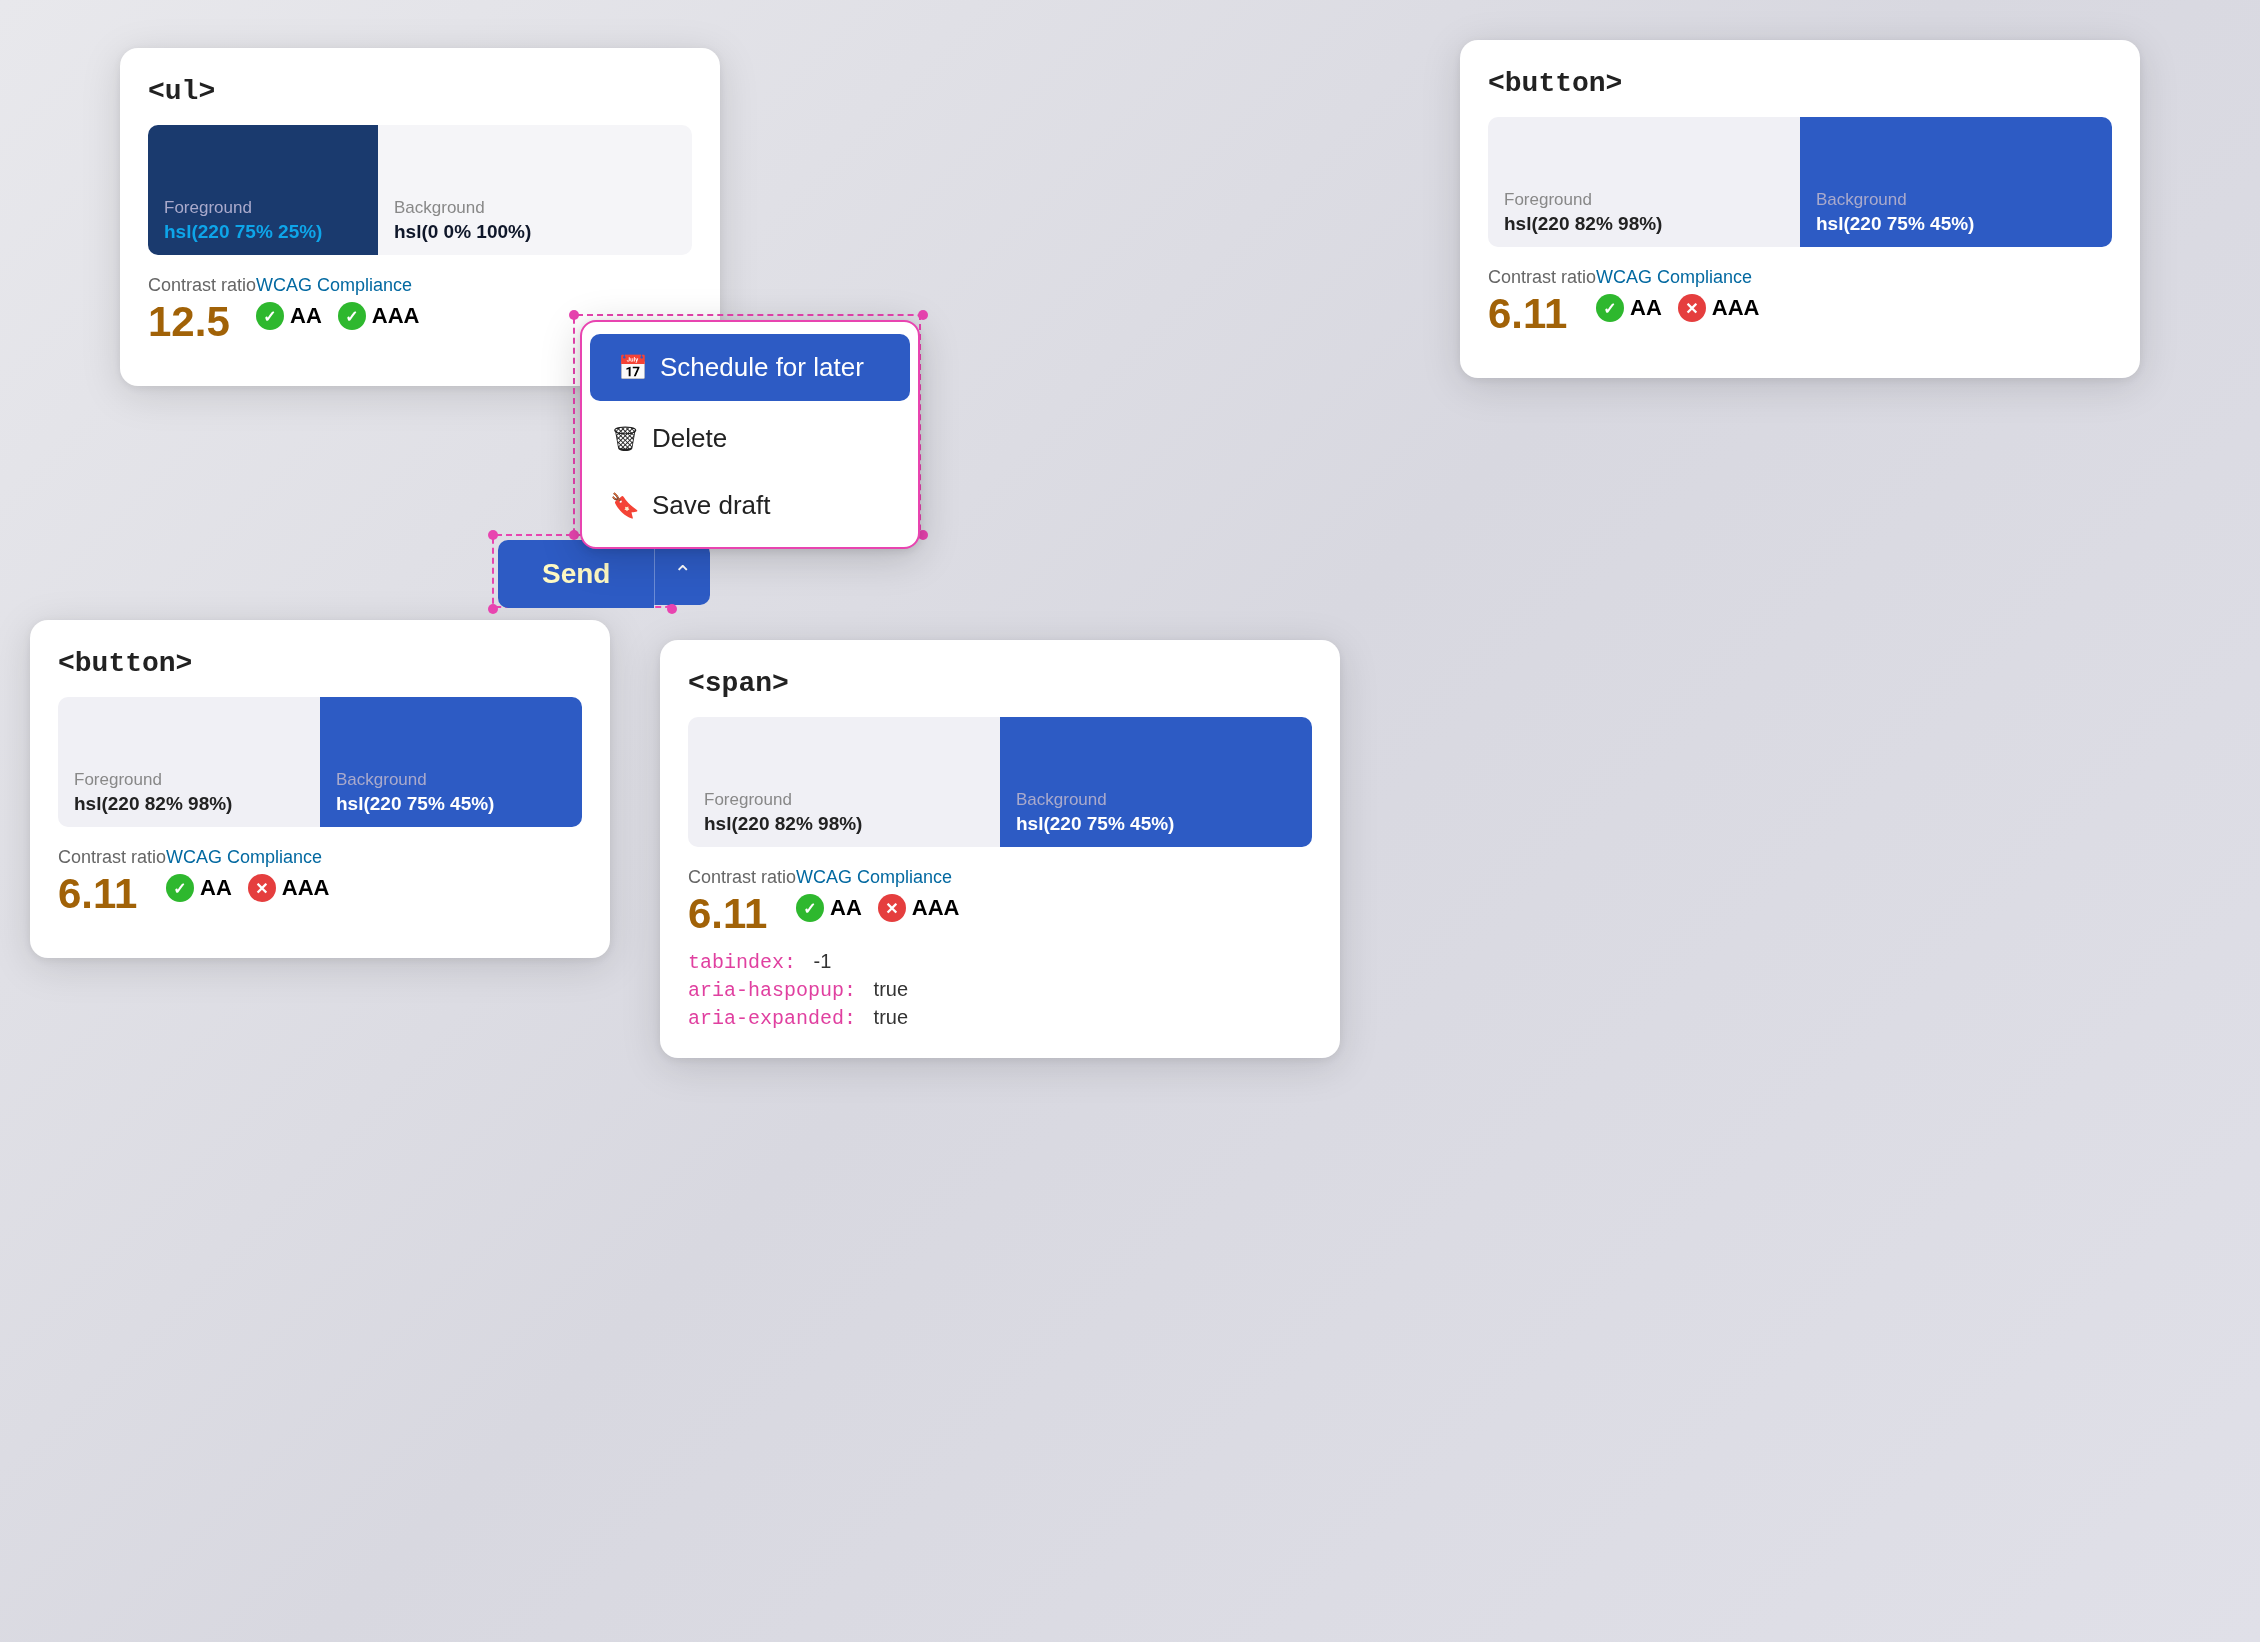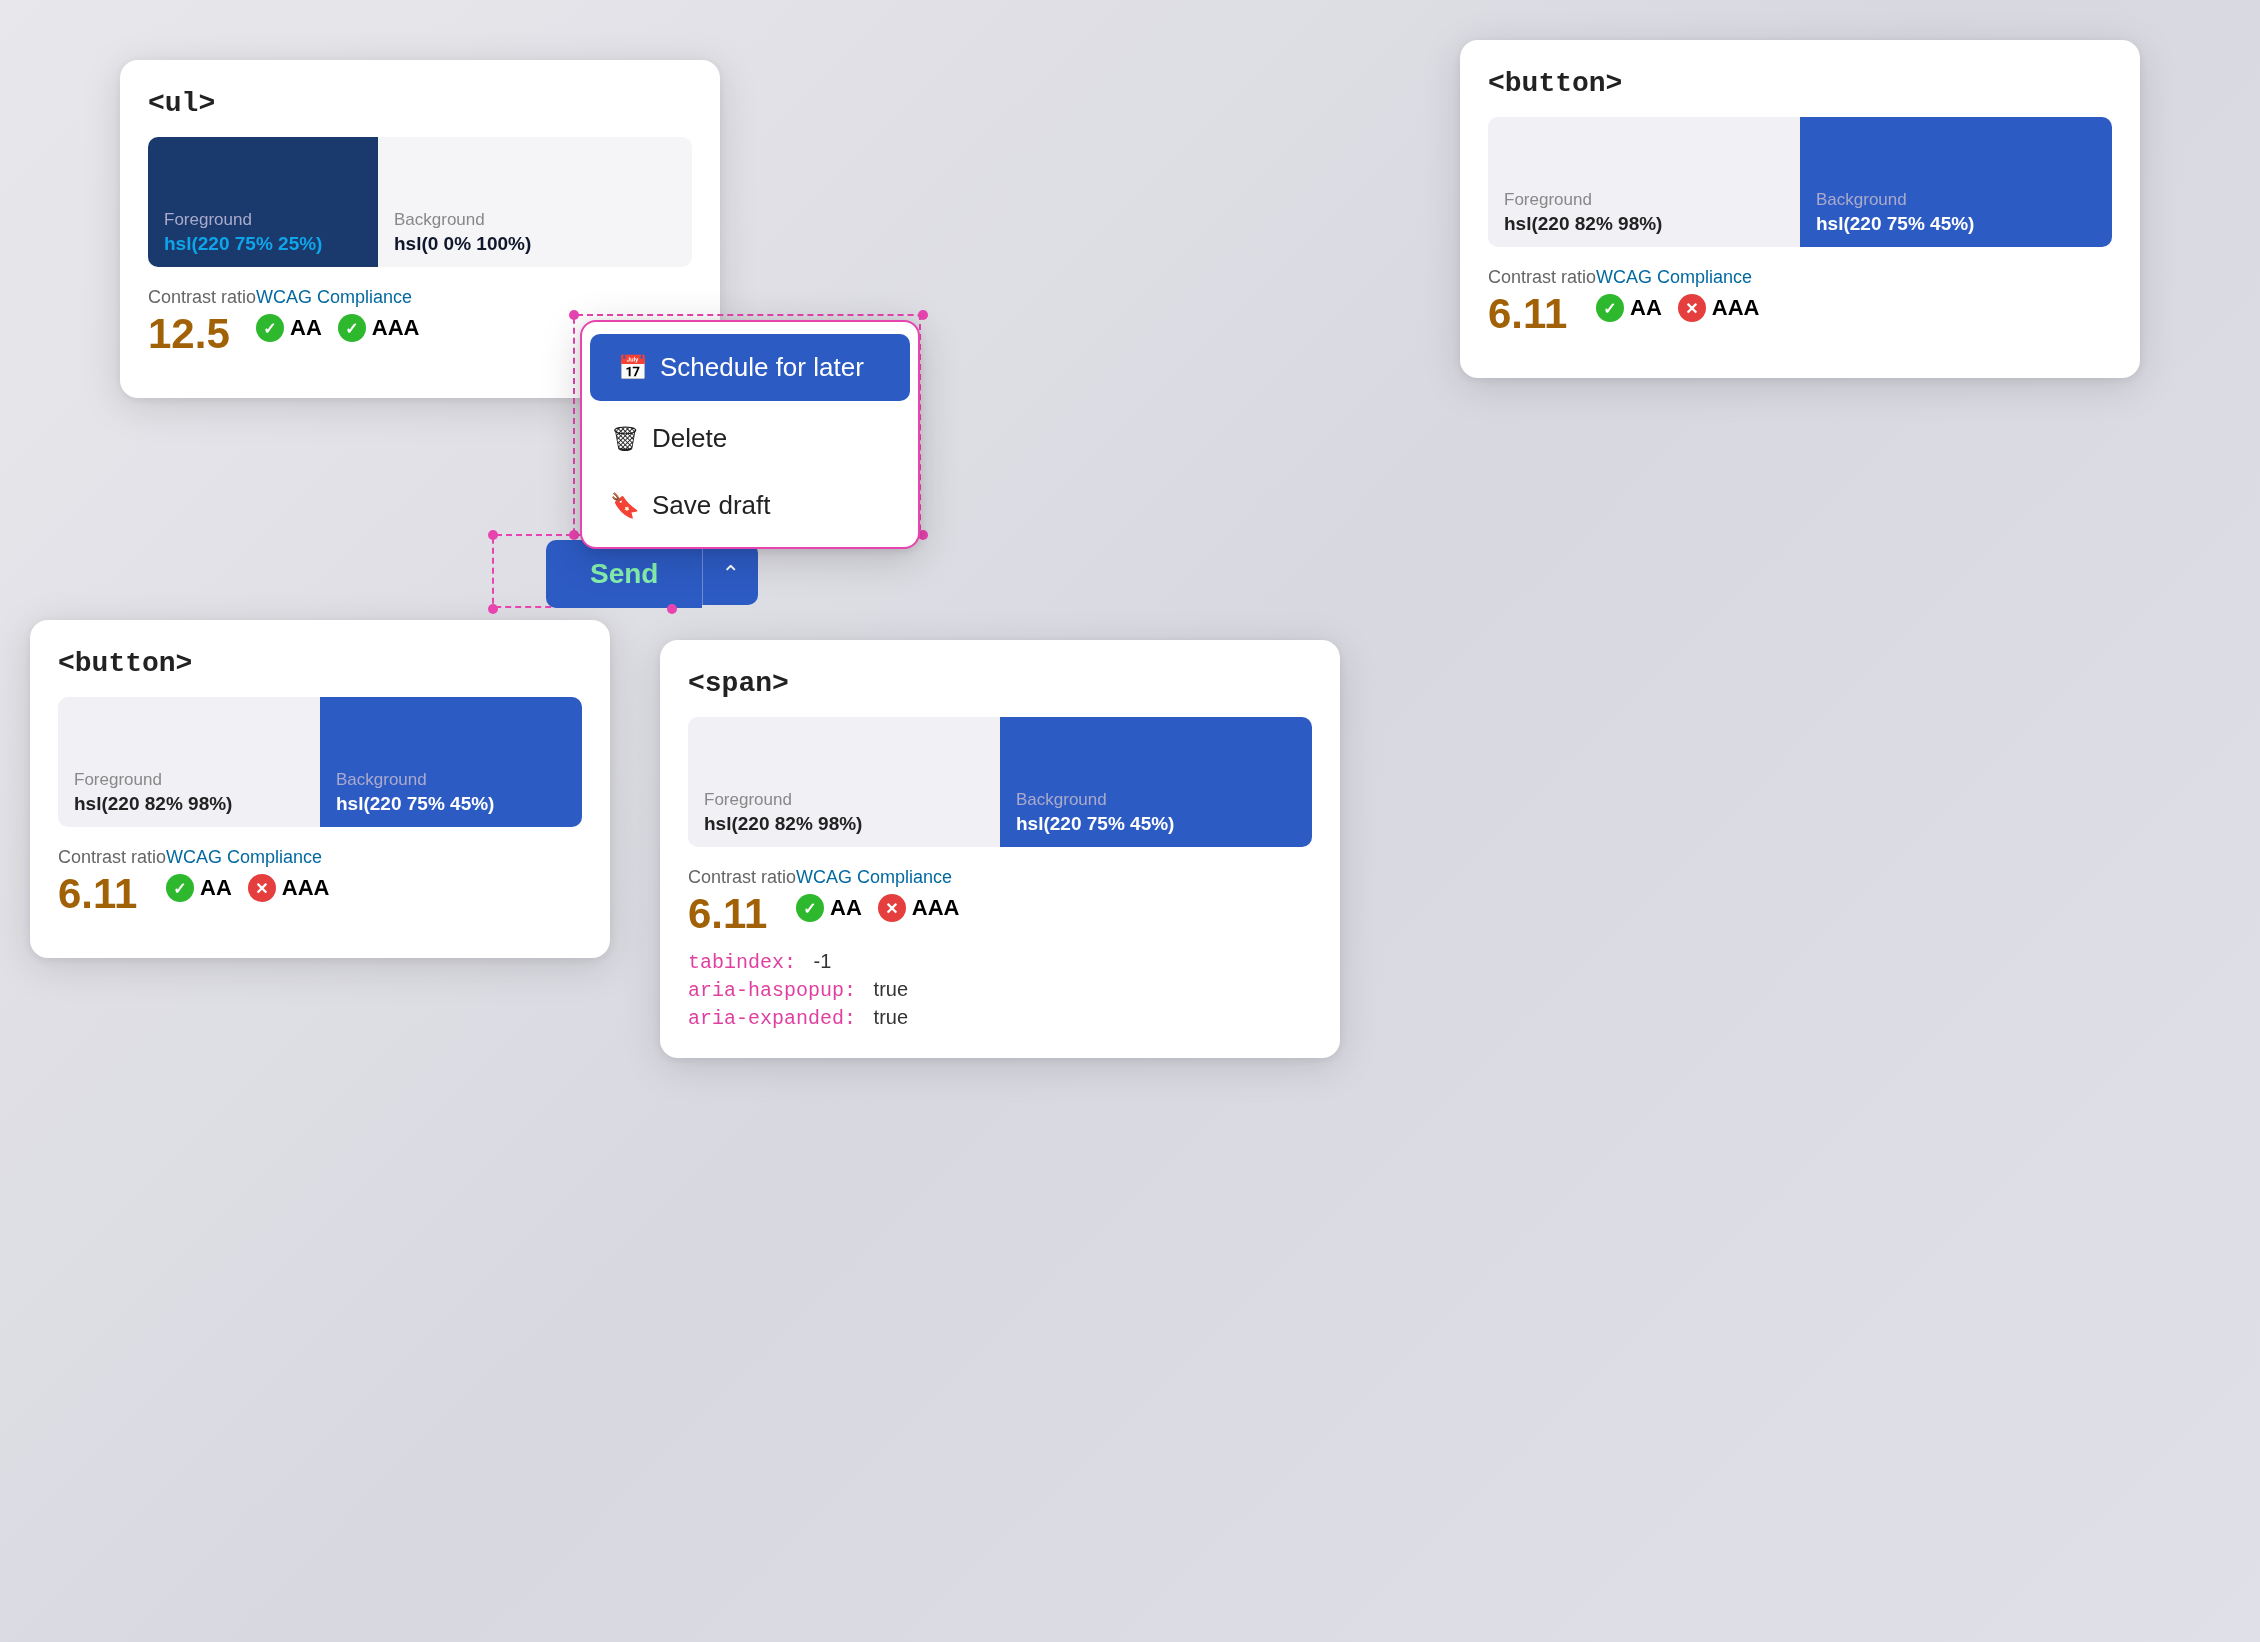--- a/index.html
+++ b/index.html
@@ -165,28 +165,27 @@
     
     .send-button-group {
       position: absolute;
       display: flex;
       align-items: center;
       z-index: 9;
     }
 
     .send-btn {
       background: #2d5bc4;
-      color: #86efac;
+      color: #fef9c3;
       border: none;
       padding: 18px 44px;
       font-size: 28px;
       font-weight: 700;
       border-radius: 10px 0 0 10px;
       cursor: pointer;
-      margin-left: 48px;
     }
 
     .send-chevron {
       background: #2d5bc4;
       color: white;
       border: none;
       padding: 18px 18px;
       font-size: 22px;
       border-radius: 0 10px 10px 0;
       cursor: pointer;
@@ -233,21 +232,21 @@
   #ul-card-fixed .sw-bg {
     background: #f5f5f8;
     flex: 1;
     display: flex;
     flex-direction: column;
     justify-content: flex-end;
     padding: 12px 16px;
   }
 </style>
 
-<div id="ul-card-fixed" class="card" style="left: 120px; top: 60px; width: 600px; z-index:2;">
+<div id="ul-card-fixed" class="card" style="left: 120px; top: 48px; width: 600px; z-index:2;">
   <div class="card-title">&lt;ul&gt;</div>
   <div class="swatches-row">
     <div class="sw-fg">
       <div style="font-size:17px;color:#aac;margin-bottom:3px;">Foreground</div>
       <div style="font-size:19px;font-weight:700;color:#0ea5e9;">hsl(220 75% 25%)</div>
     </div>
     <div class="sw-bg">
       <div style="font-size:17px;color:#888;margin-bottom:3px;">Background</div>
       <div style="font-size:19px;font-weight:700;color:#0f172a;">hsl(0 0% 100%)</div>
     </div>

